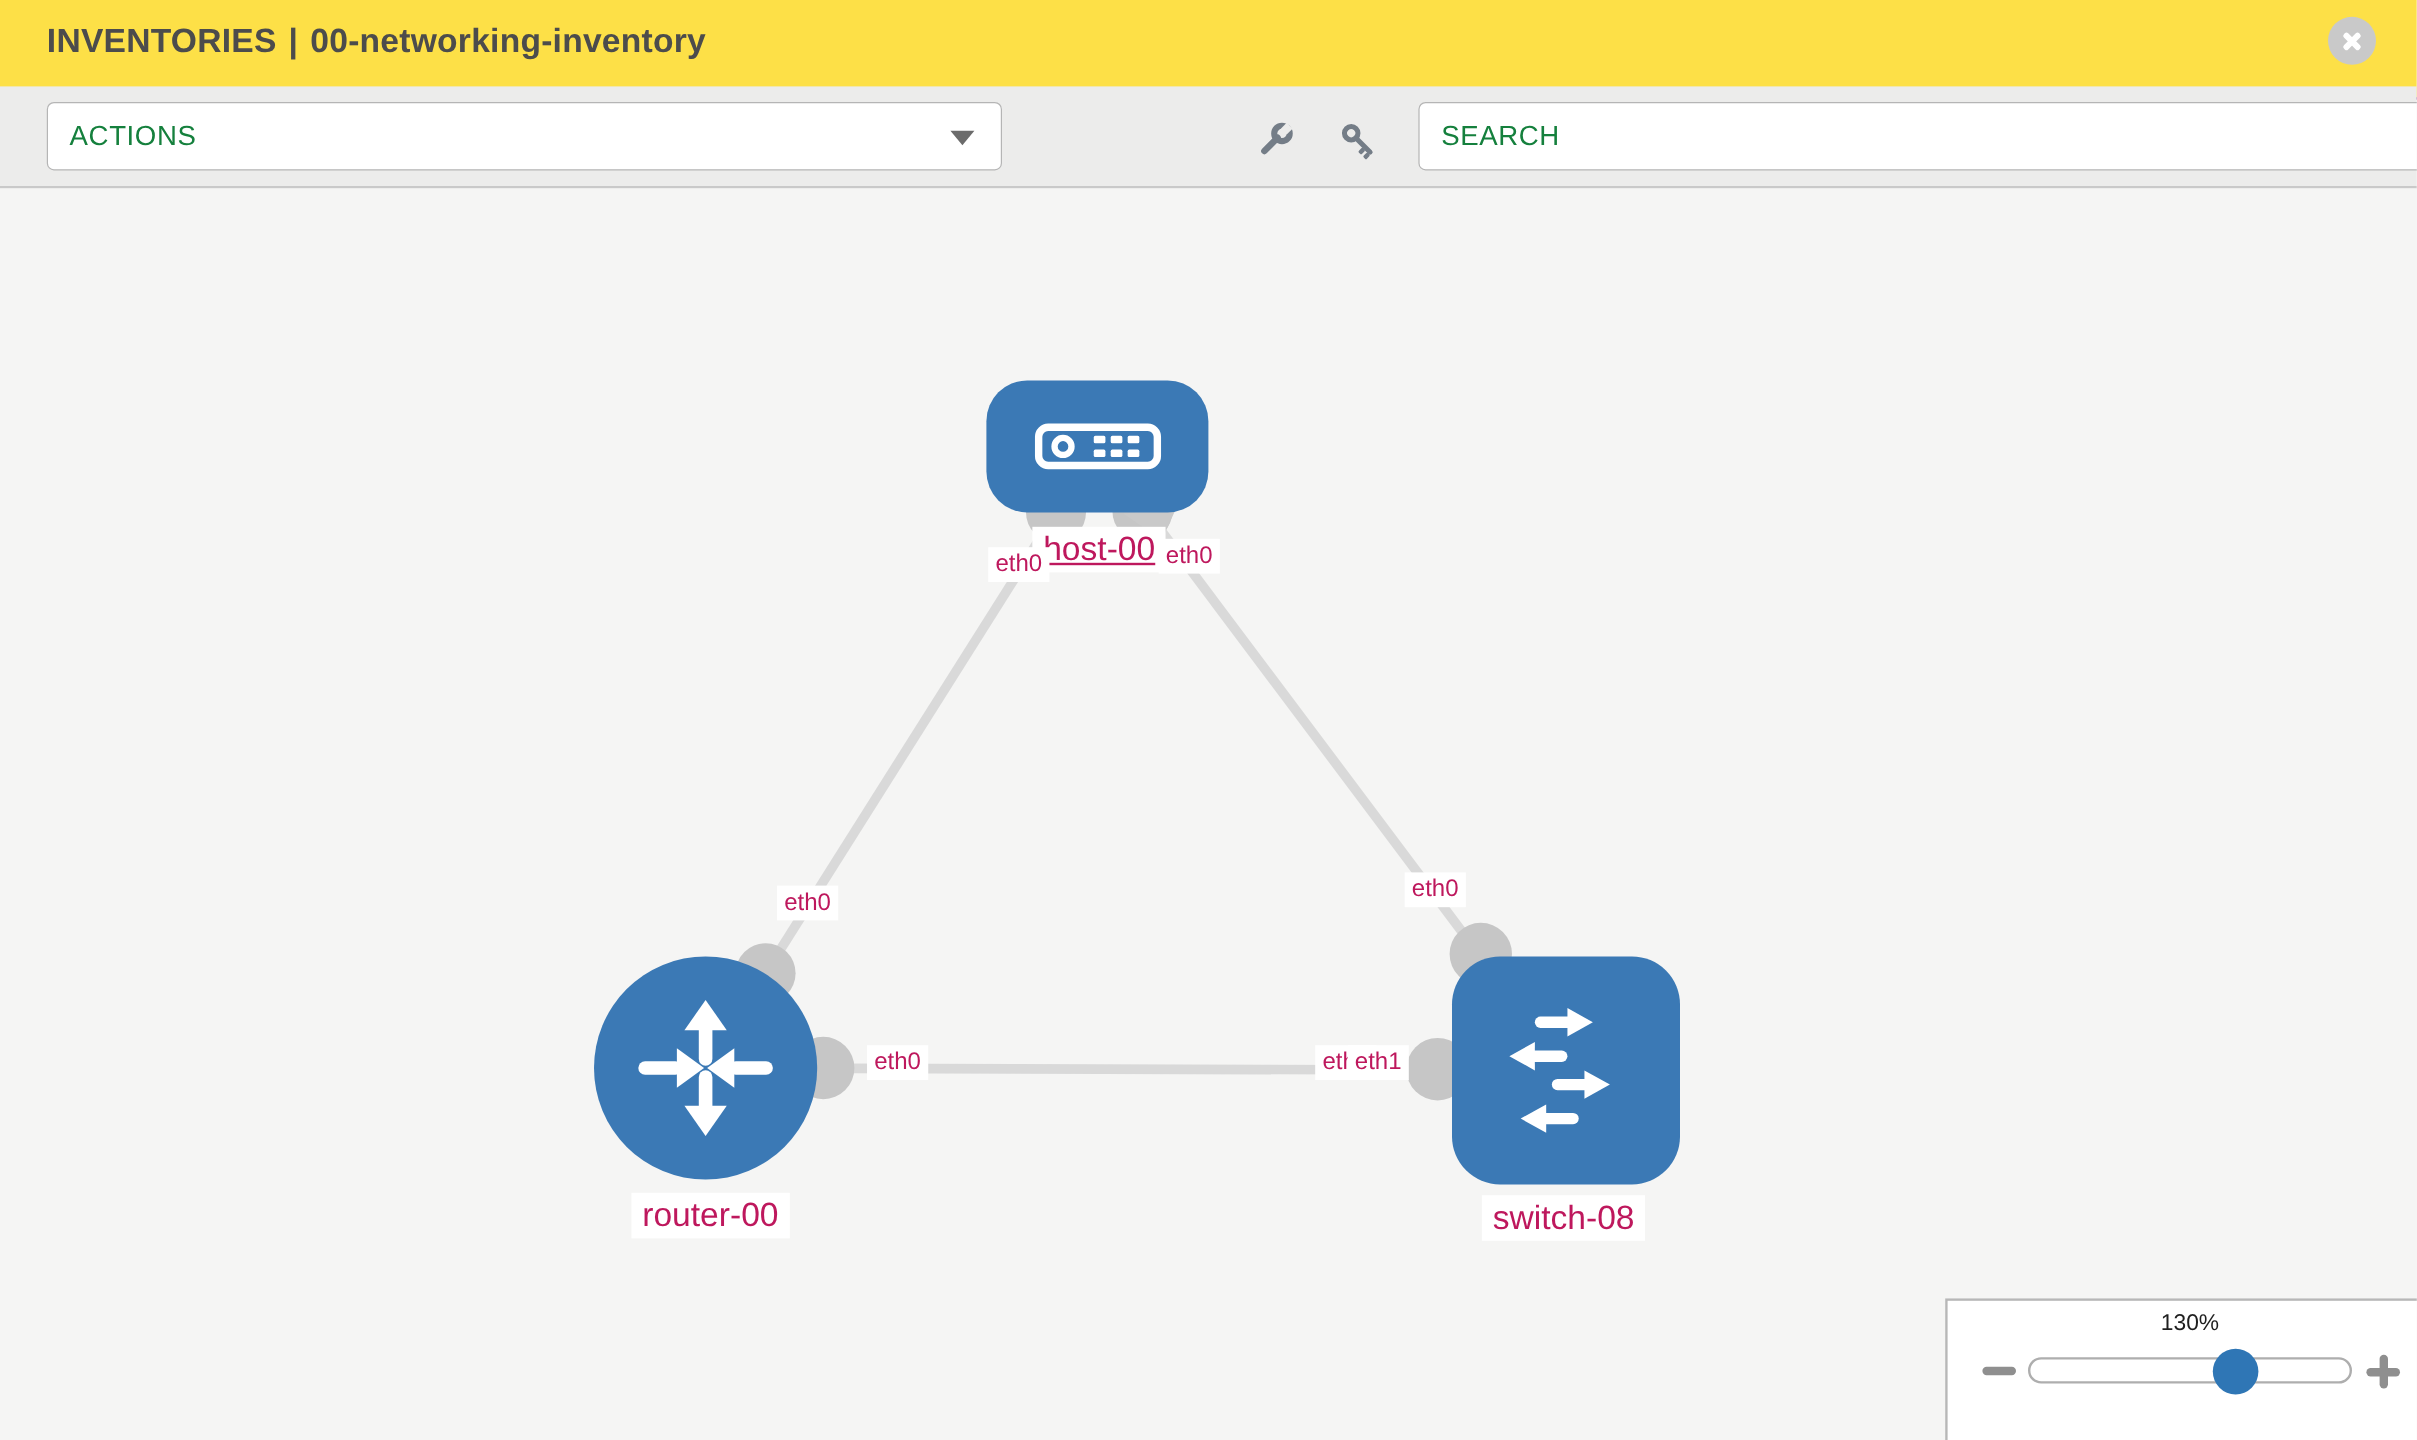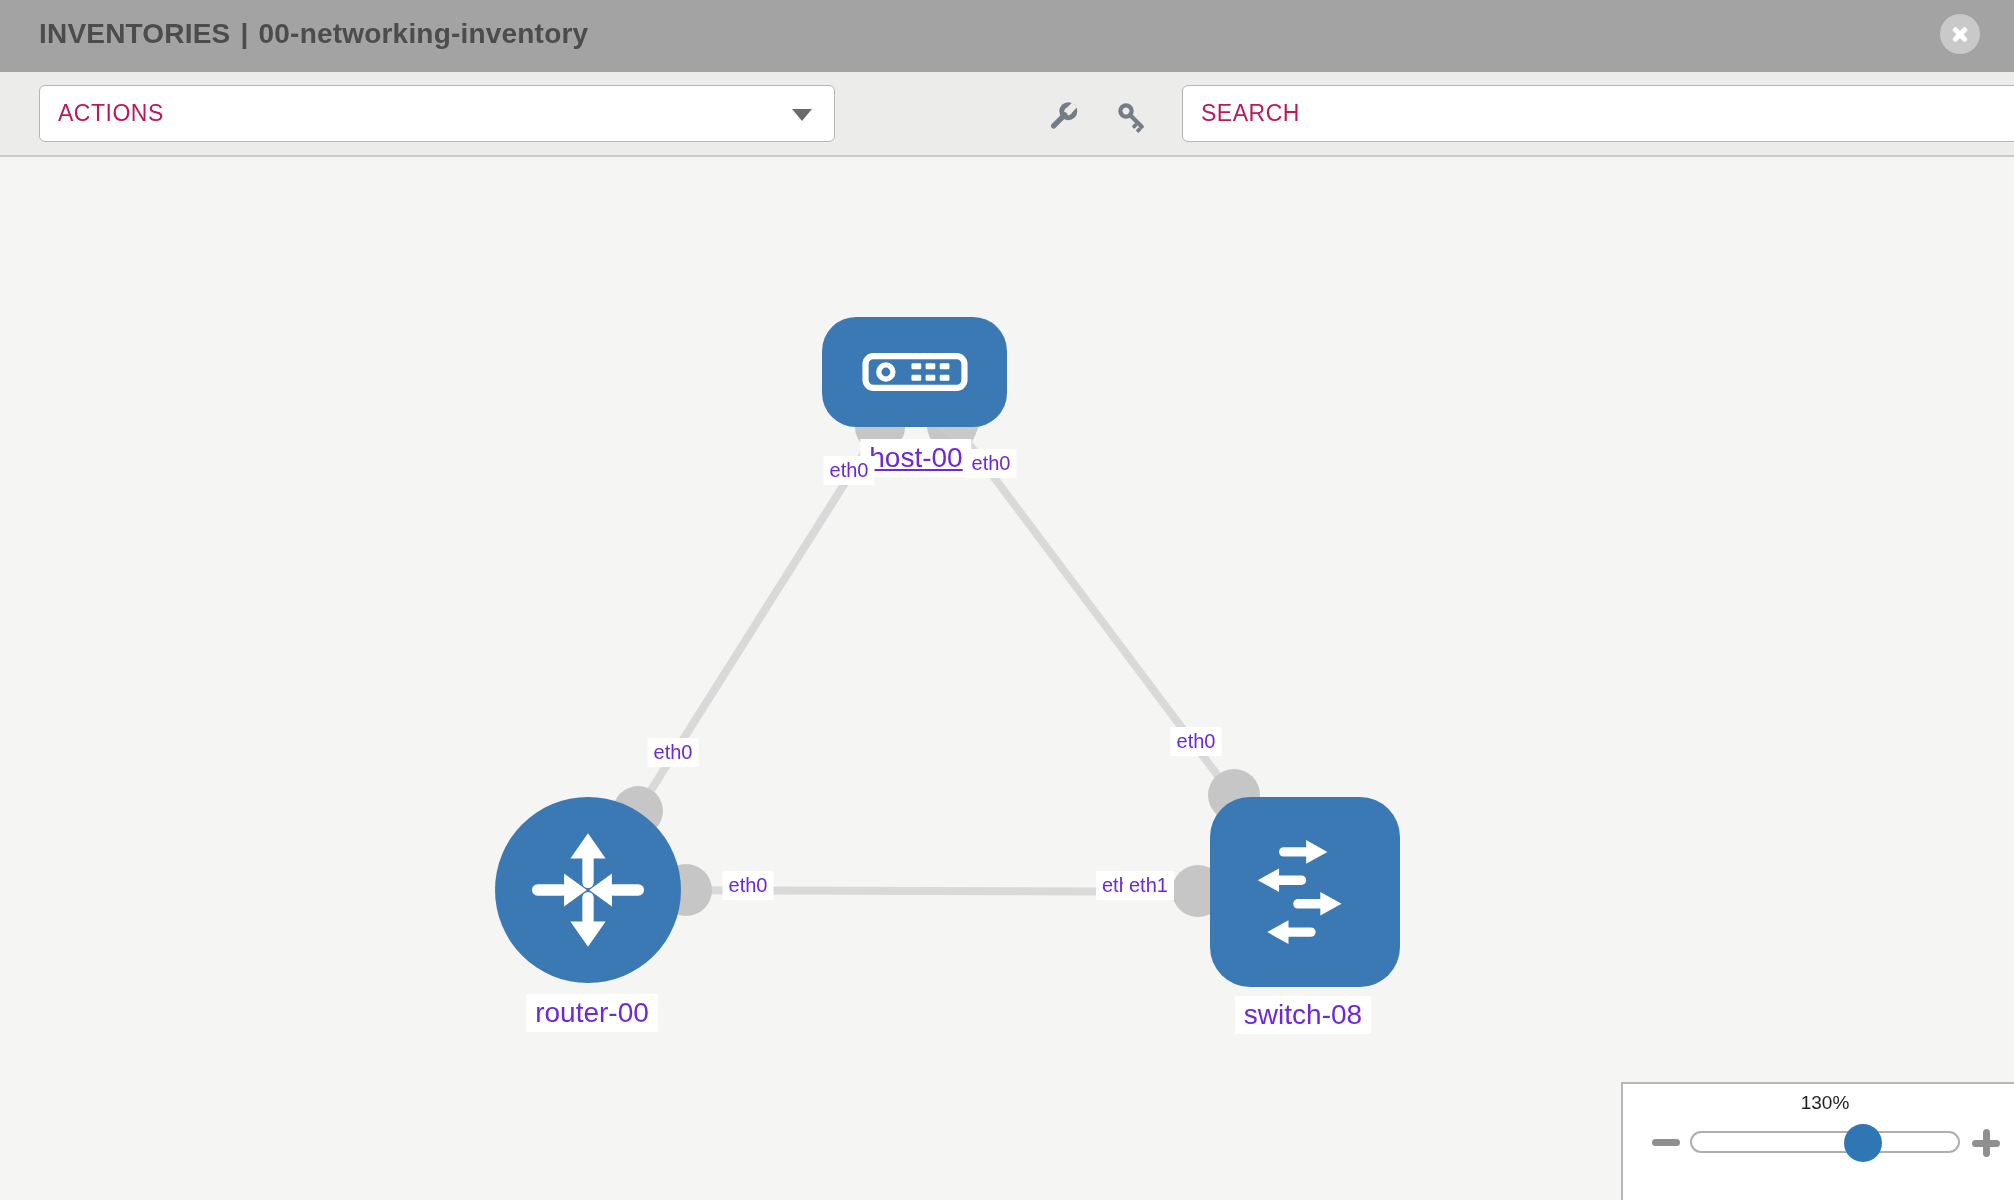--- a/index.html
+++ b/index.html
@@ -4,21 +4,21 @@
 <style>
   html,body{margin:0;padding:0;}
   .screen{
     position:relative;width:2014px;height:1200px;overflow:hidden;
     background:#f5f5f4;font-family:"Liberation Sans",sans-serif;
     -webkit-font-smoothing:antialiased;
   }
   
   .header{
     position:absolute;left:0;top:0;width:2014px;height:83px;
-    background:#a3a3a3;border-bottom:2px solid #6d28d9;box-sizing:border-box;
+    background:#fde047;border-bottom:2px solid #6d28d9;box-sizing:border-box;
   }
   .page-title{
     position:absolute;left:39px;top:18px;font-size:28px;font-weight:bold;color:#4c4c4c;
     letter-spacing:0.2px;white-space:nowrap;
   }
   .page-title .sep{padding:0 10px;color:#4c4c4c;}
   .close-btn{
     position:absolute;left:1940px;top:14px;width:40px;height:40px;border-radius:50%;
     background:#c9c9c9;cursor:pointer;
   }
@@ -27,40 +27,40 @@
   .close-btn .bar.b2{transform:rotate(-45deg);}
   
   .toolbar{
     position:absolute;left:0;top:72px;width:2014px;height:85px;
     background:#ececeb;border-bottom:2px solid #c9c9c9;box-sizing:border-box;
   }
   .dropdown{
     position:absolute;top:13px;height:57px;background:#fff;border:1px solid #b5b5b5;
     border-radius:6px;box-sizing:border-box;display:flex;align-items:center;cursor:pointer;
   }
-  .dropdown .dd-label{font-size:23px;color:#be185d;margin-left:18px;letter-spacing:0.5px;}
+  .dropdown .dd-label{font-size:23px;color:#15803d;margin-left:18px;letter-spacing:0.5px;}
   .caret{
     position:absolute;right:22px;top:23px;width:0;height:0;
     border-left:10px solid transparent;border-right:10px solid transparent;
     border-top:12px solid #6b6b6b;
   }
   .dd-actions{left:39px;width:796px;}
   .dd-search{left:1182px;width:900px;}
   .tool-icon{position:absolute;top:100px;width:36px;height:36px;cursor:pointer;}
   .tool-icon.wrench{left:1045px;}
   .tool-icon.key{left:1115px;}
   
   .canvas{position:absolute;left:0;top:157px;width:2014px;height:1043px;background:#f5f5f4;}
   .net-svg{position:absolute;left:0;top:0;}
   .node{position:absolute;display:flex;align-items:center;justify-content:center;background:#3b79b5;}
   .node-host{left:822px;top:160px;width:185px;height:110px;border-radius:34px;}
   .node-router{left:495px;top:640px;width:186px;height:186px;border-radius:50%;}
   .node-switch{left:1210px;top:640px;width:190px;height:190px;border-radius:40px;}
   .chip{
-    position:absolute;background:#ffffff;color:#6d28d9;white-space:nowrap;line-height:1.15;
+    position:absolute;background:#ffffff;color:#be185d;white-space:nowrap;line-height:1.15;
   }
   .node-label{font-size:28px;padding:3px 9px;transform:translateX(-50%);}
   .if-label{font-size:20px;padding:3px 6px;transform:translateX(-50%);}
   .if-label.raw{transform:none;}
   
   .zoom-panel{
     position:absolute;left:1621px;top:1082px;width:400px;height:130px;background:#ffffff;
     border:2px solid #b7b7b7;box-sizing:border-box;
   }
   .zoom-level{position:absolute;left:67px;top:8px;width:270px;text-align:center;font-size:19px;color:#1f1f1f;}

